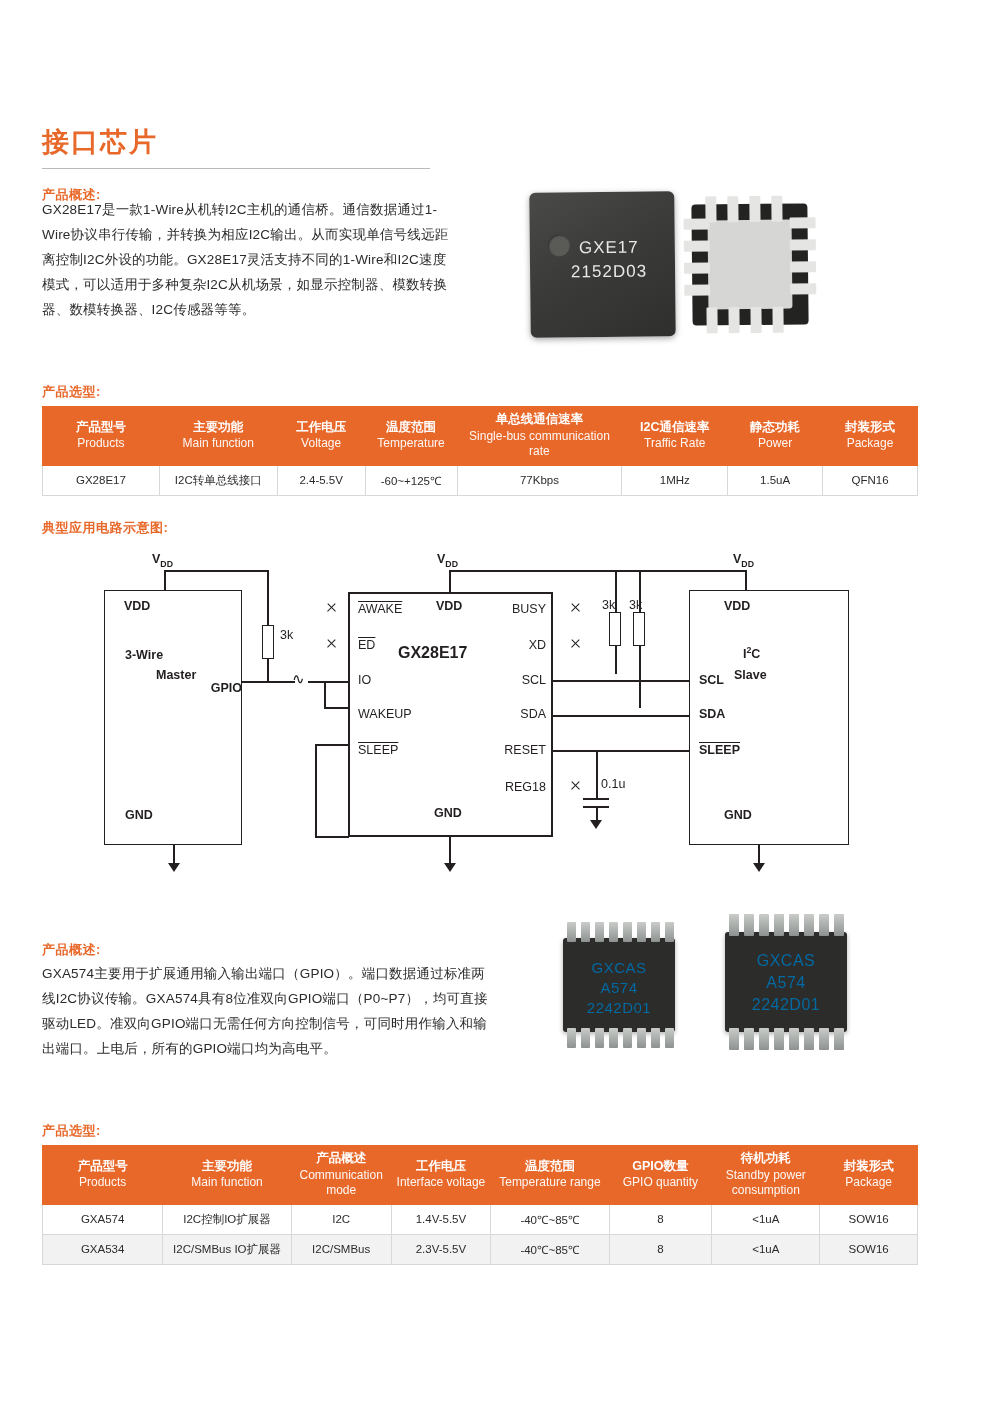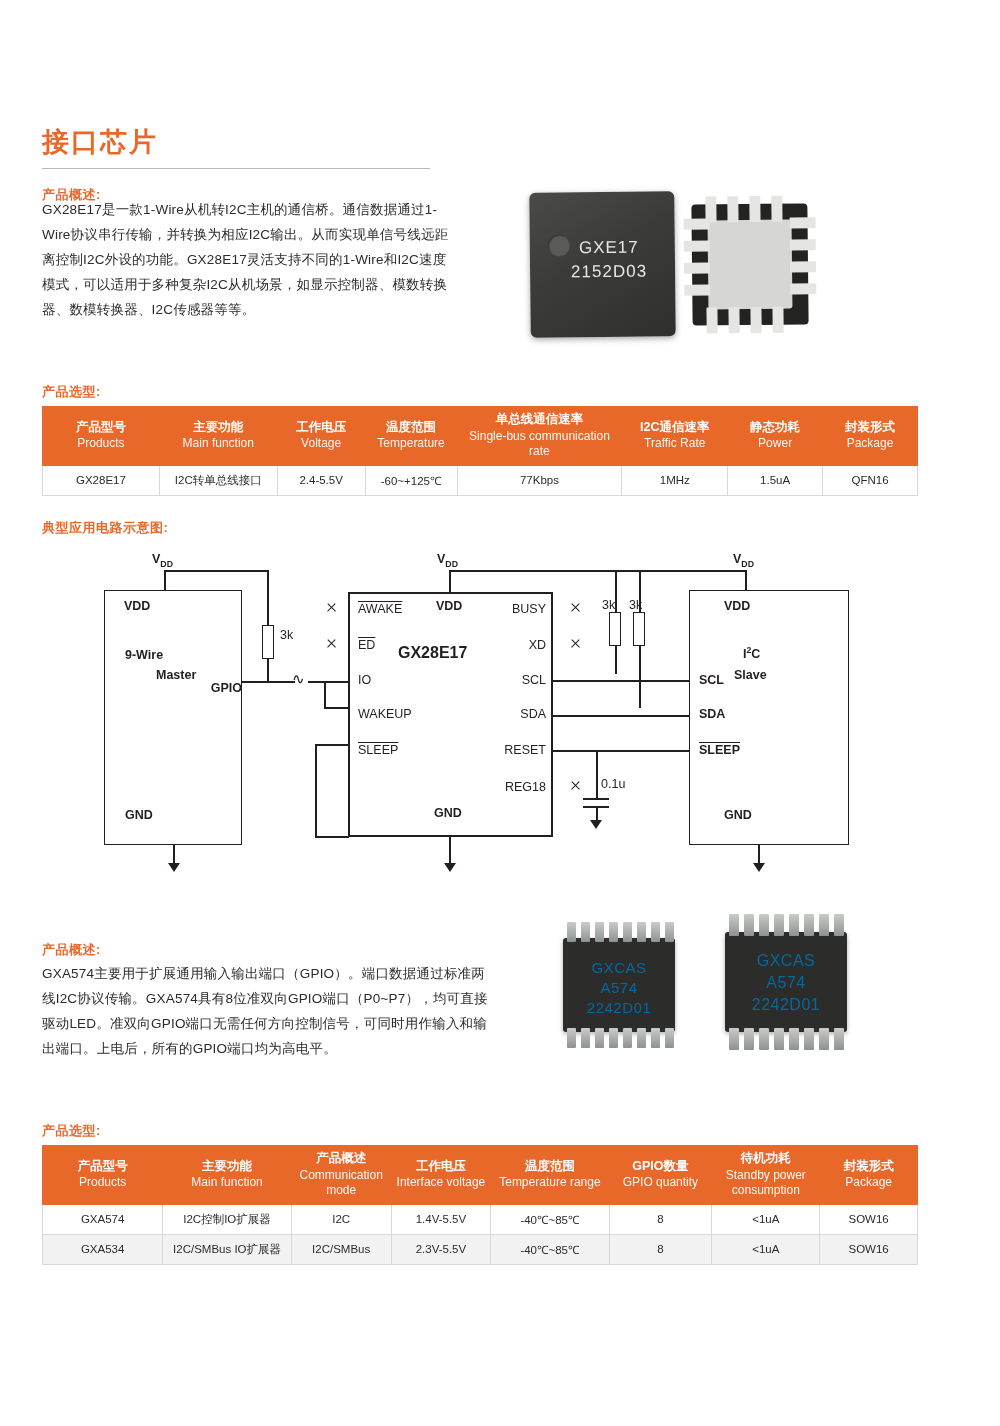--- a/index.html
+++ b/index.html
@@ -239,21 +239,21 @@
       </tr>
     </tbody>
   </table>
 
   <div class="sec-label" style="left:42px; top:519px;">典型应用电路示意图:</div>
 
   <div class="diagram">
 
     <div class="dg-box" style="left:64px; top:50px; width:138px; height:255px;"></div>
     <div class="dg-txt b" style="left:84px; top:59px;">VDD</div>
-    <div class="dg-txt b" style="left:85px; top:108px;">9-Wire</div>
+    <div class="dg-txt b" style="left:85px; top:108px;">3-Wire</div>
     <div class="dg-txt b" style="left:88px; top:128px;padding-left:28px;">Master</div>
 
     <div class="dg-txt b" style="left:148px; top:141px; text-align:right; width:54px; left:148px;">GPIO</div>
     <div class="dg-txt b" style="left:85px; top:268px;">GND</div>
 
     <div class="dg-txt b" style="left:112px; top:12px;">V<sub>DD</sub></div>
     <div class="dg-line dg-v" style="left:124px; top:30px; height:20px;"></div>
     <div class="dg-line dg-h" style="left:124px; top:30px; width:104px;"></div>
     <div class="dg-line dg-v" style="left:227px; top:30px; height:55px;"></div>
 

